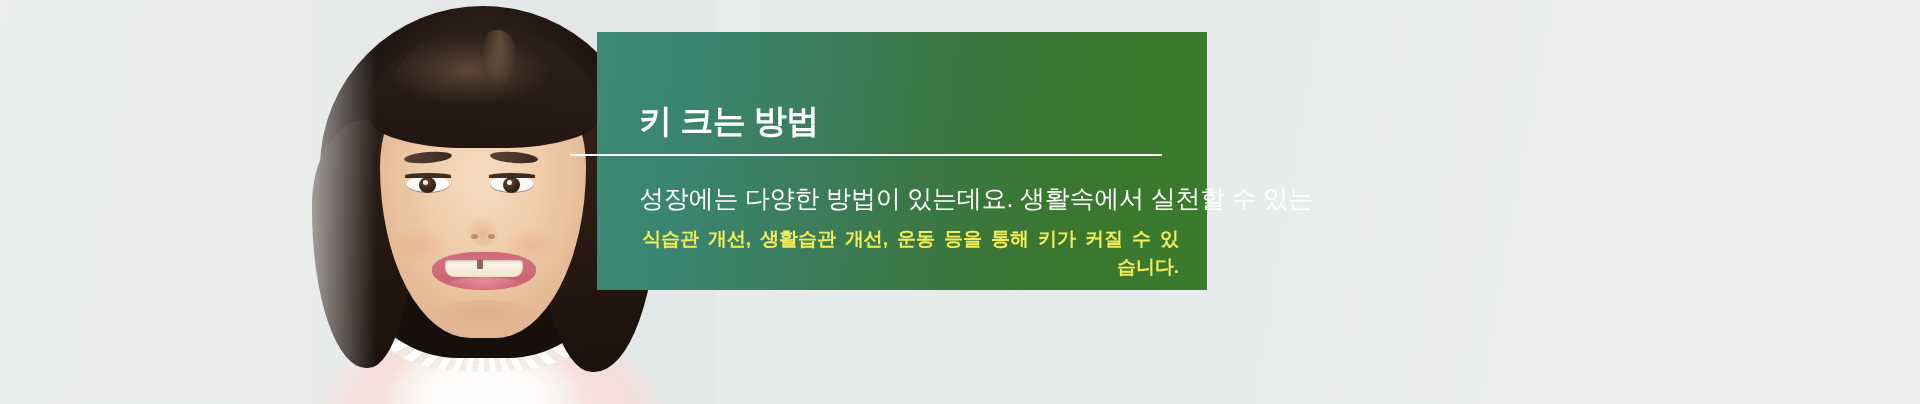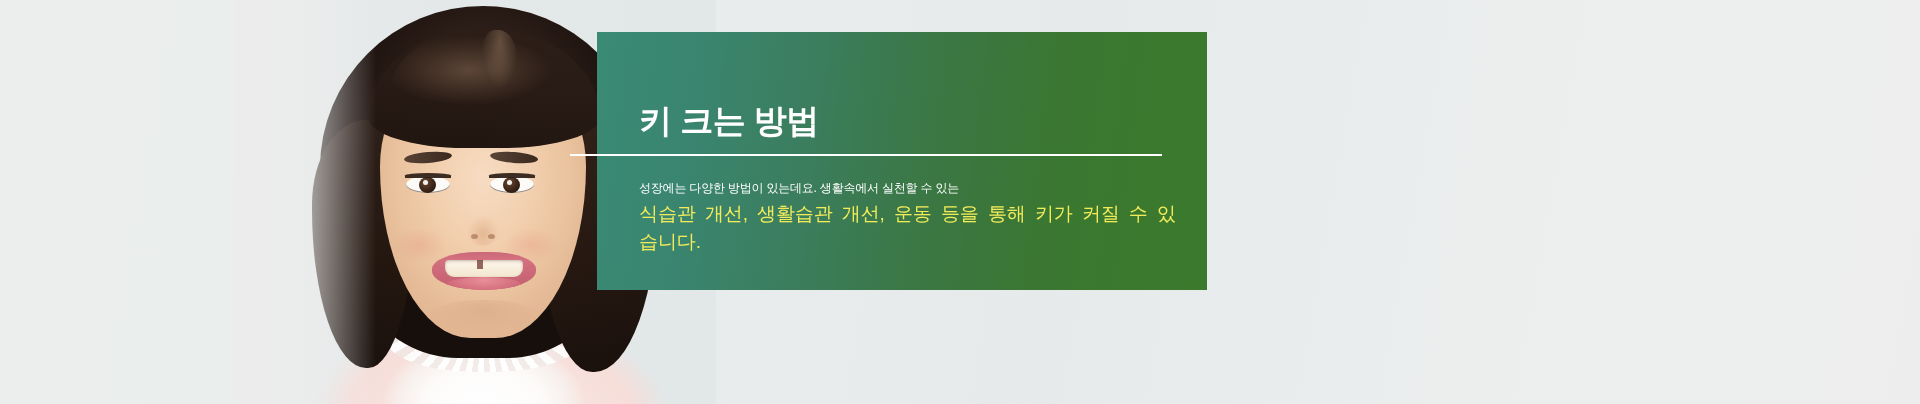--- a/index.html
+++ b/index.html
@@ -341,33 +341,34 @@
     position: absolute;
     left: 42px;
     top: 148px;
     width: 540px;
     z-index: 34;
     line-height: 1.45;
   }
   .body-line1 {
     display: block;
     color: #ffffff;
-    font-size: 12px;
+    font-size: 25px;
     font-weight: 400;
     letter-spacing: -0.2px;
     white-space: nowrap;
   }
   .body-emph {
     display: block;
     color: #f2ec5a;
     font-size: 19px;
-    font-weight: 400;
+    font-weight: 700;
     letter-spacing: -0.1px;
-    margin-top: 3px;
+    margin-top: 9px;
     word-spacing: 4px;
+    text-align: right;
   }
 </style>
 </head>
 <body>
 
 <div id="banner">
 
   <div class="photo-wrap">
     <div class="photo-bg"></div>
 

